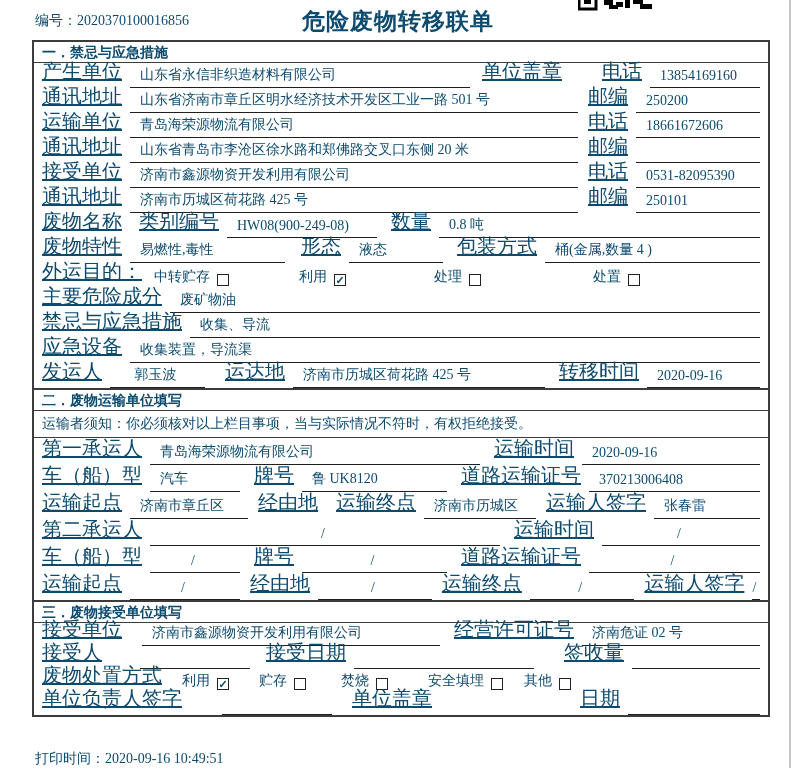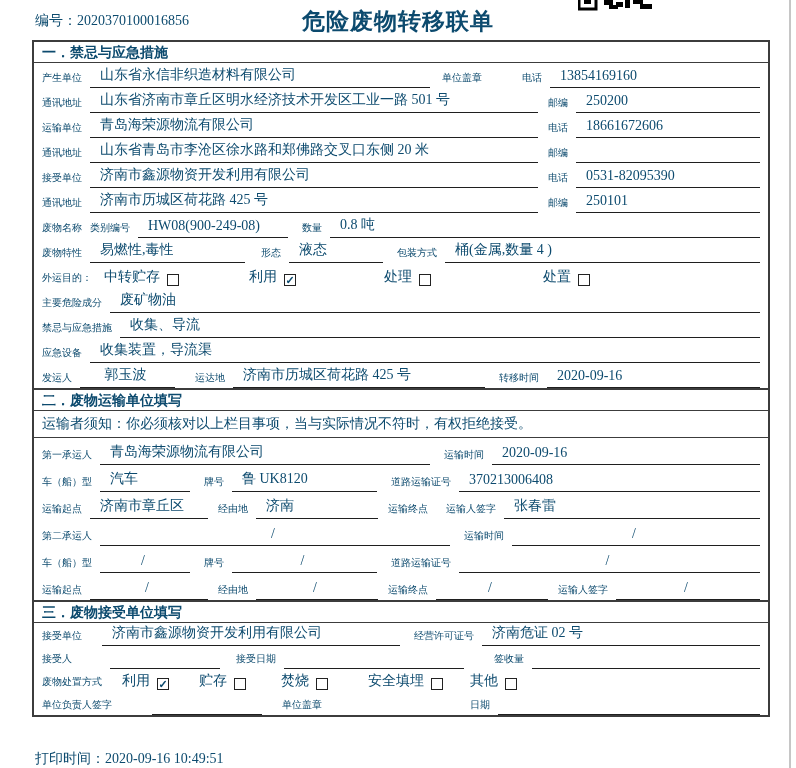--- a/index.html
+++ b/index.html
@@ -16,21 +16,21 @@
   .qr-frag { position:absolute; left:578px; top:0; }
   .form-table { position:absolute; left:32px; top:40px; width:738px; border:2px solid #3c3c3c; background:#fff; }
   .sec { width:100%; }
   .sec + .sec { border-top:2px solid #3c3c3c; }
   .sec-title { font-size:14px; font-weight:bold; padding:2px 8px 1px 8px; height:21px;
     border-bottom:1.6px solid #3c3c3c; }
   .notice { font-size:14px; padding:4px 8px; height:27px; border-bottom:1.6px solid #3c3c3c; }
   .row { display:flex; align-items:flex-end; padding:0 8px; height:25px; }
   .sec-2 .row { height:27px; }
   .sec-3 .row { height:23px; }
-  .lbl { white-space:nowrap; font-size:10px; margin-right:8px; padding-bottom:3px; }
+  .lbl { white-space:nowrap; font-size:20px; margin-right:8px; padding-bottom:3px;text-decoration:underline; }
   .val { border-bottom:1.2px solid #1f1f1f; font-size:14px; padding:0 4px 3px 10px;
     white-space:nowrap; overflow:hidden; }
   .grow { flex:1 1 auto; }
   .c { text-align:center; padding-left:0; }
   .cb-group { display:flex; align-items:flex-end; padding-bottom:2px; }
   .cb-label { font-size:14px; white-space:nowrap; }
   .cb { display:inline-block; width:12px; height:12px; border:1.5px solid #222; margin-left:7px;
     font-size:11px; font-weight:bold; line-height:10px; text-align:center; overflow:hidden; }
   .doc-footer { position:absolute; left:35px; top:750px; font-size:14px; white-space:nowrap; }
 </style>
@@ -99,21 +99,21 @@
 
       <div class="row">
         <span class="lbl">通讯地址</span>
         <span class="val" style="width:448px">济南市历城区荷花路 425 号</span>
         <span class="lbl" style="margin-left:10px">邮编</span>
         <span class="val grow">250101</span>
       </div>
 
       <div class="row">
         <span class="lbl">废物名称</span>
-        <span class="lbl" style="margin-left:0">类别编号</span>
+        <span class="lbl" style="margin-left:9px">类别编号</span>
         <span class="val" style="width:150px">HW08(900-249-08)</span>
         <span class="lbl" style="margin-left:14px">数量</span>
         <span class="val grow">0.8 吨</span>
       </div>
 
       <div class="row">
         <span class="lbl">废物特性</span>
         <span class="val" style="width:155px">易燃性,毒性</span>
         <span class="lbl" style="margin-left:16px">形态</span>
         <span class="val" style="width:94px">液态</span>
@@ -183,22 +183,22 @@
         <span class="lbl" style="margin-left:14px">牌号</span>
         <span class="val" style="width:145px">鲁 UK8120</span>
         <span class="lbl" style="margin-left:14px">道路运输证号</span>
         <span class="val grow">370213006408</span>
       </div>
 
       <div class="row">
         <span class="lbl">运输起点</span>
         <span class="val" style="width:118px">济南市章丘区</span>
         <span class="lbl" style="margin-left:10px">经由地</span>
-        <span class="val" style="width:122px">济南</span>
         <span class="lbl" style="margin-left:10px">运输终点</span>
+        <span class="val" style="width:112px">济南市历城区</span>
         <span class="lbl" style="margin-left:10px">运输人签字</span>
         <span class="val grow">张春雷</span>
       </div>
 
       <div class="row">
         <span class="lbl">第二承运人</span>
         <span class="val c" style="width:350px">/</span>
         <span class="lbl" style="margin-left:14px">运输时间</span>
         <span class="val grow c">/</span>
       </div>
@@ -254,21 +254,21 @@
           <span class="cb"></span>
         </span>
         <span class="cb-group" style="margin-left:35px">
           <span class="cb-label">焚烧</span>
           <span class="cb"></span>
         </span>
         <span class="cb-group" style="margin-left:40px">
           <span class="cb-label">安全填埋</span>
           <span class="cb"></span>
         </span>
-        <span class="cb-group" style="margin-left:27px">
+        <span class="cb-group" style="margin-left:21px">
           <span class="cb-label">其他</span>
           <span class="cb"></span>
         </span>
       </div>
 
       <div class="row">
         <span class="lbl" style="margin-right:40px">单位负责人签字</span>
         <span class="val" style="width:110px"></span>
         <span class="lbl" style="margin-left:20px">单位盖章</span>
         <span class="lbl" style="margin-left:140px">日期</span>

